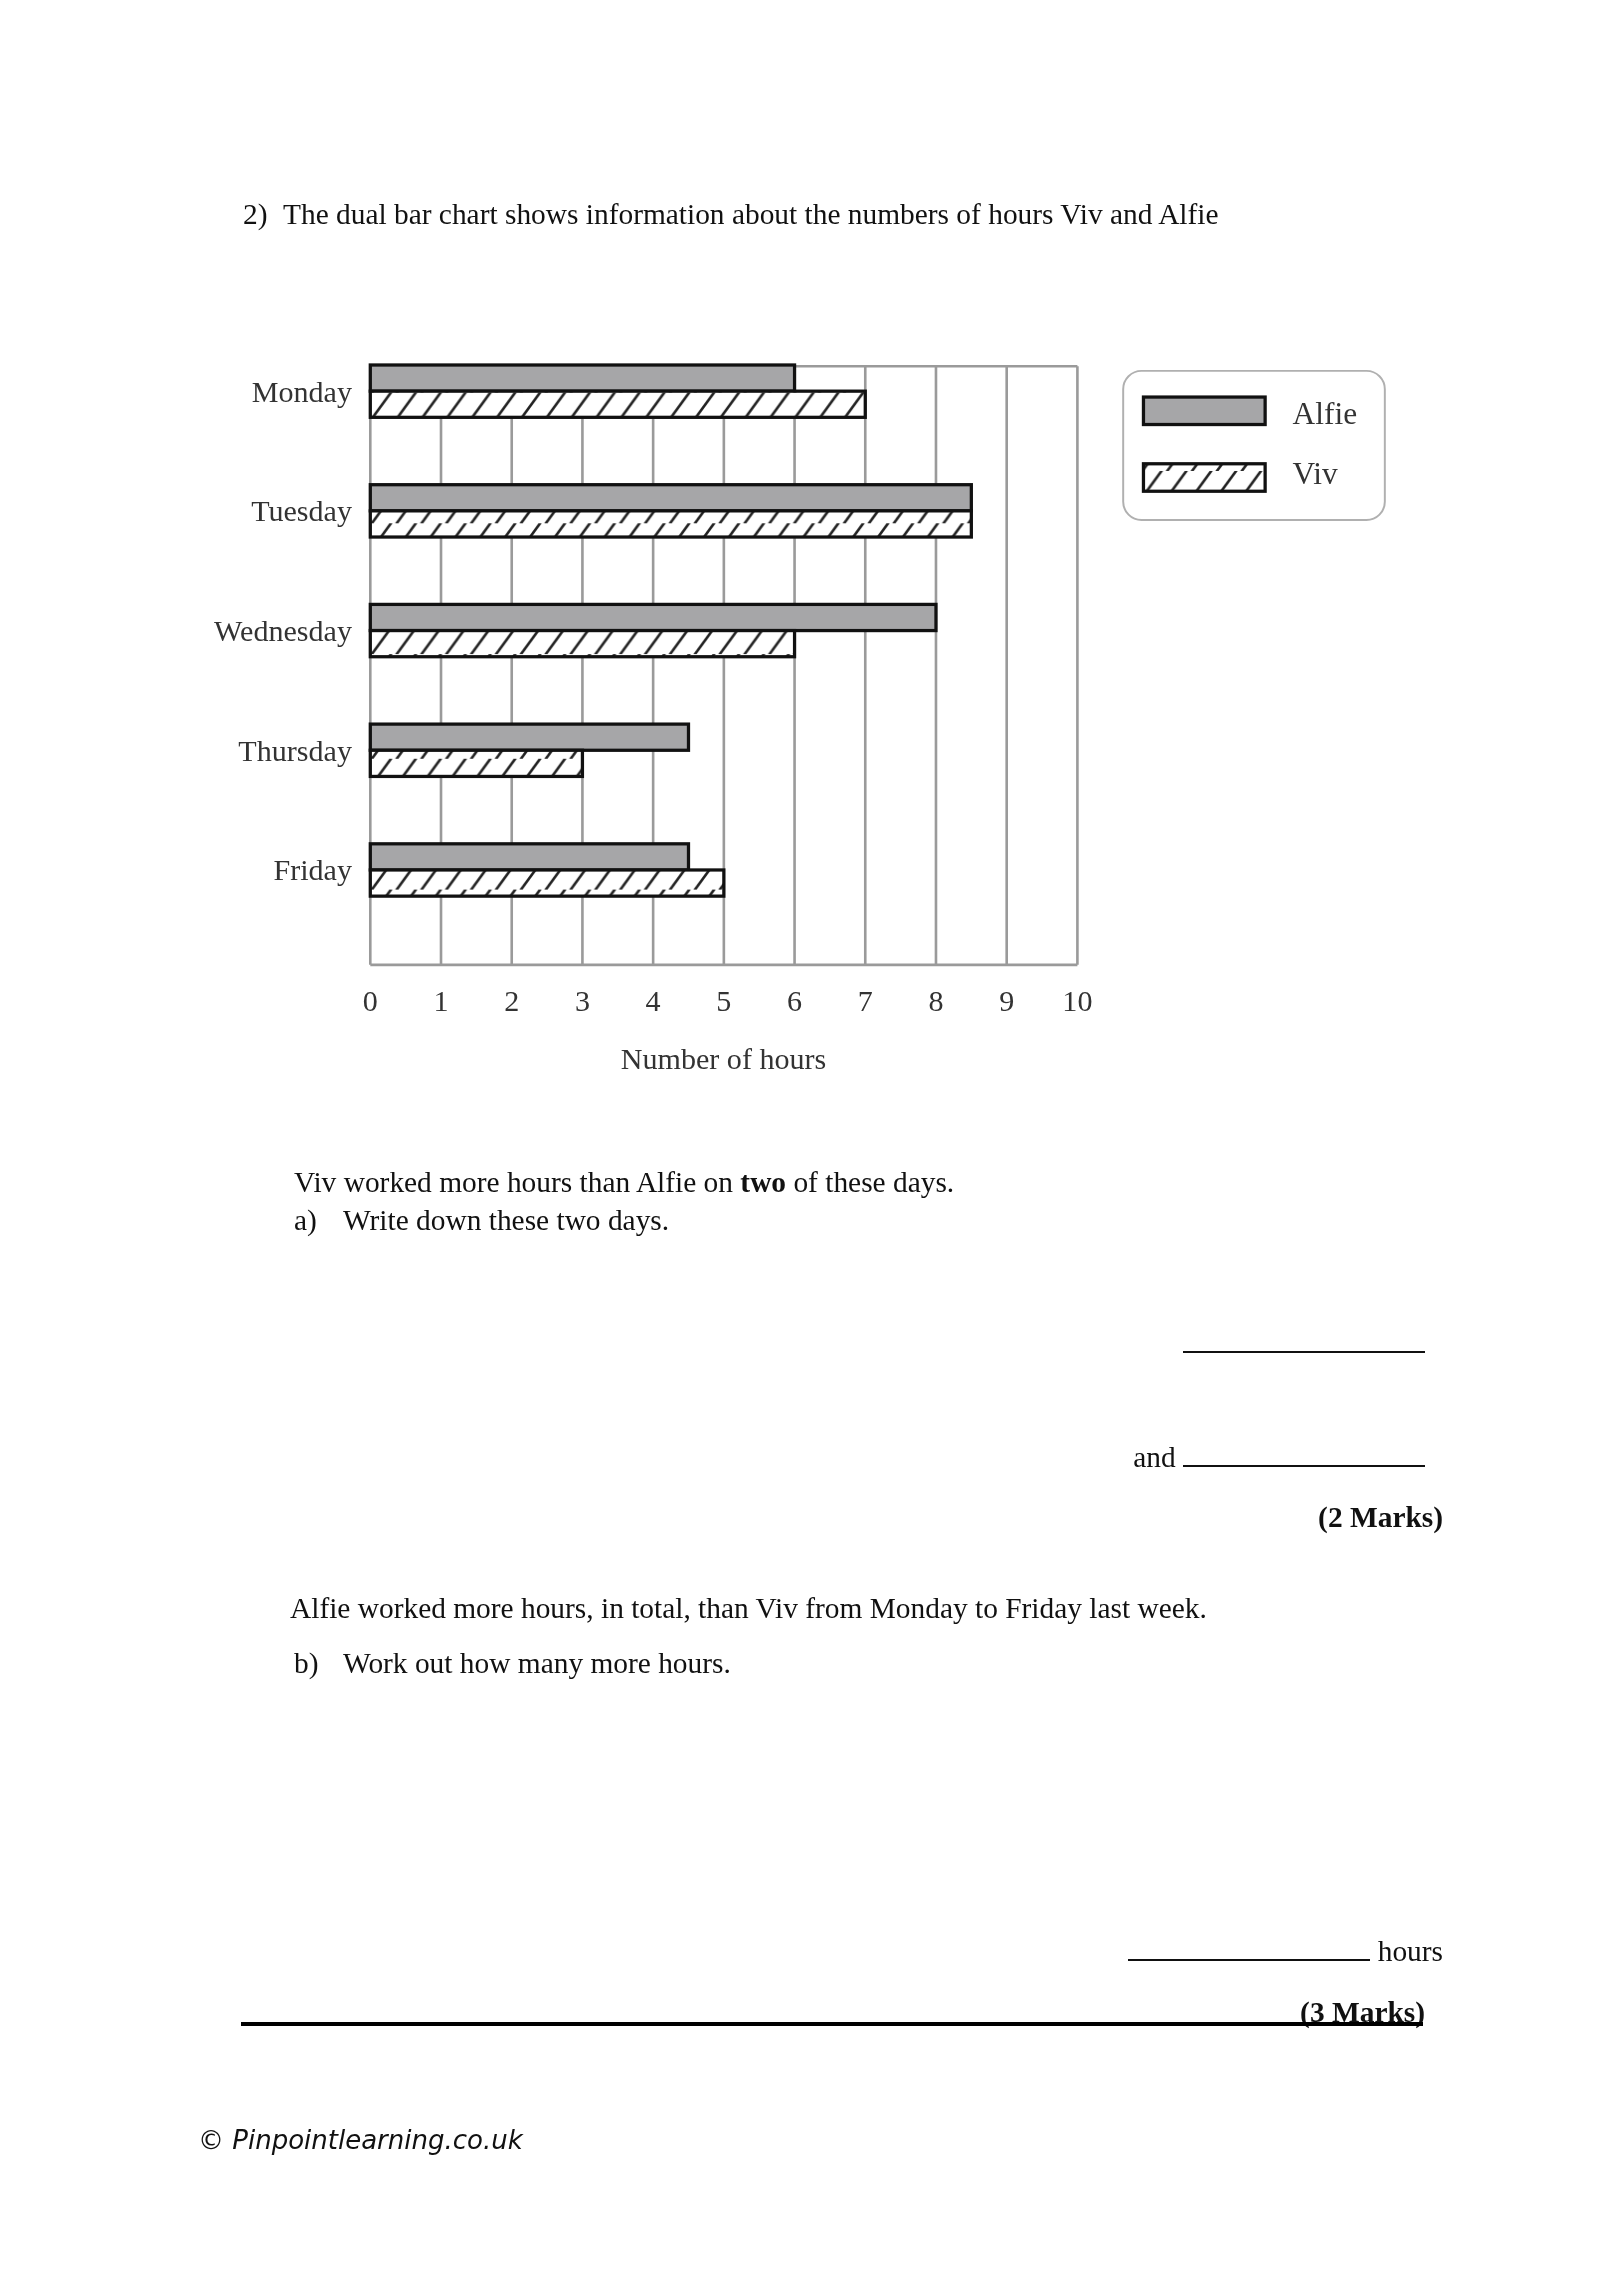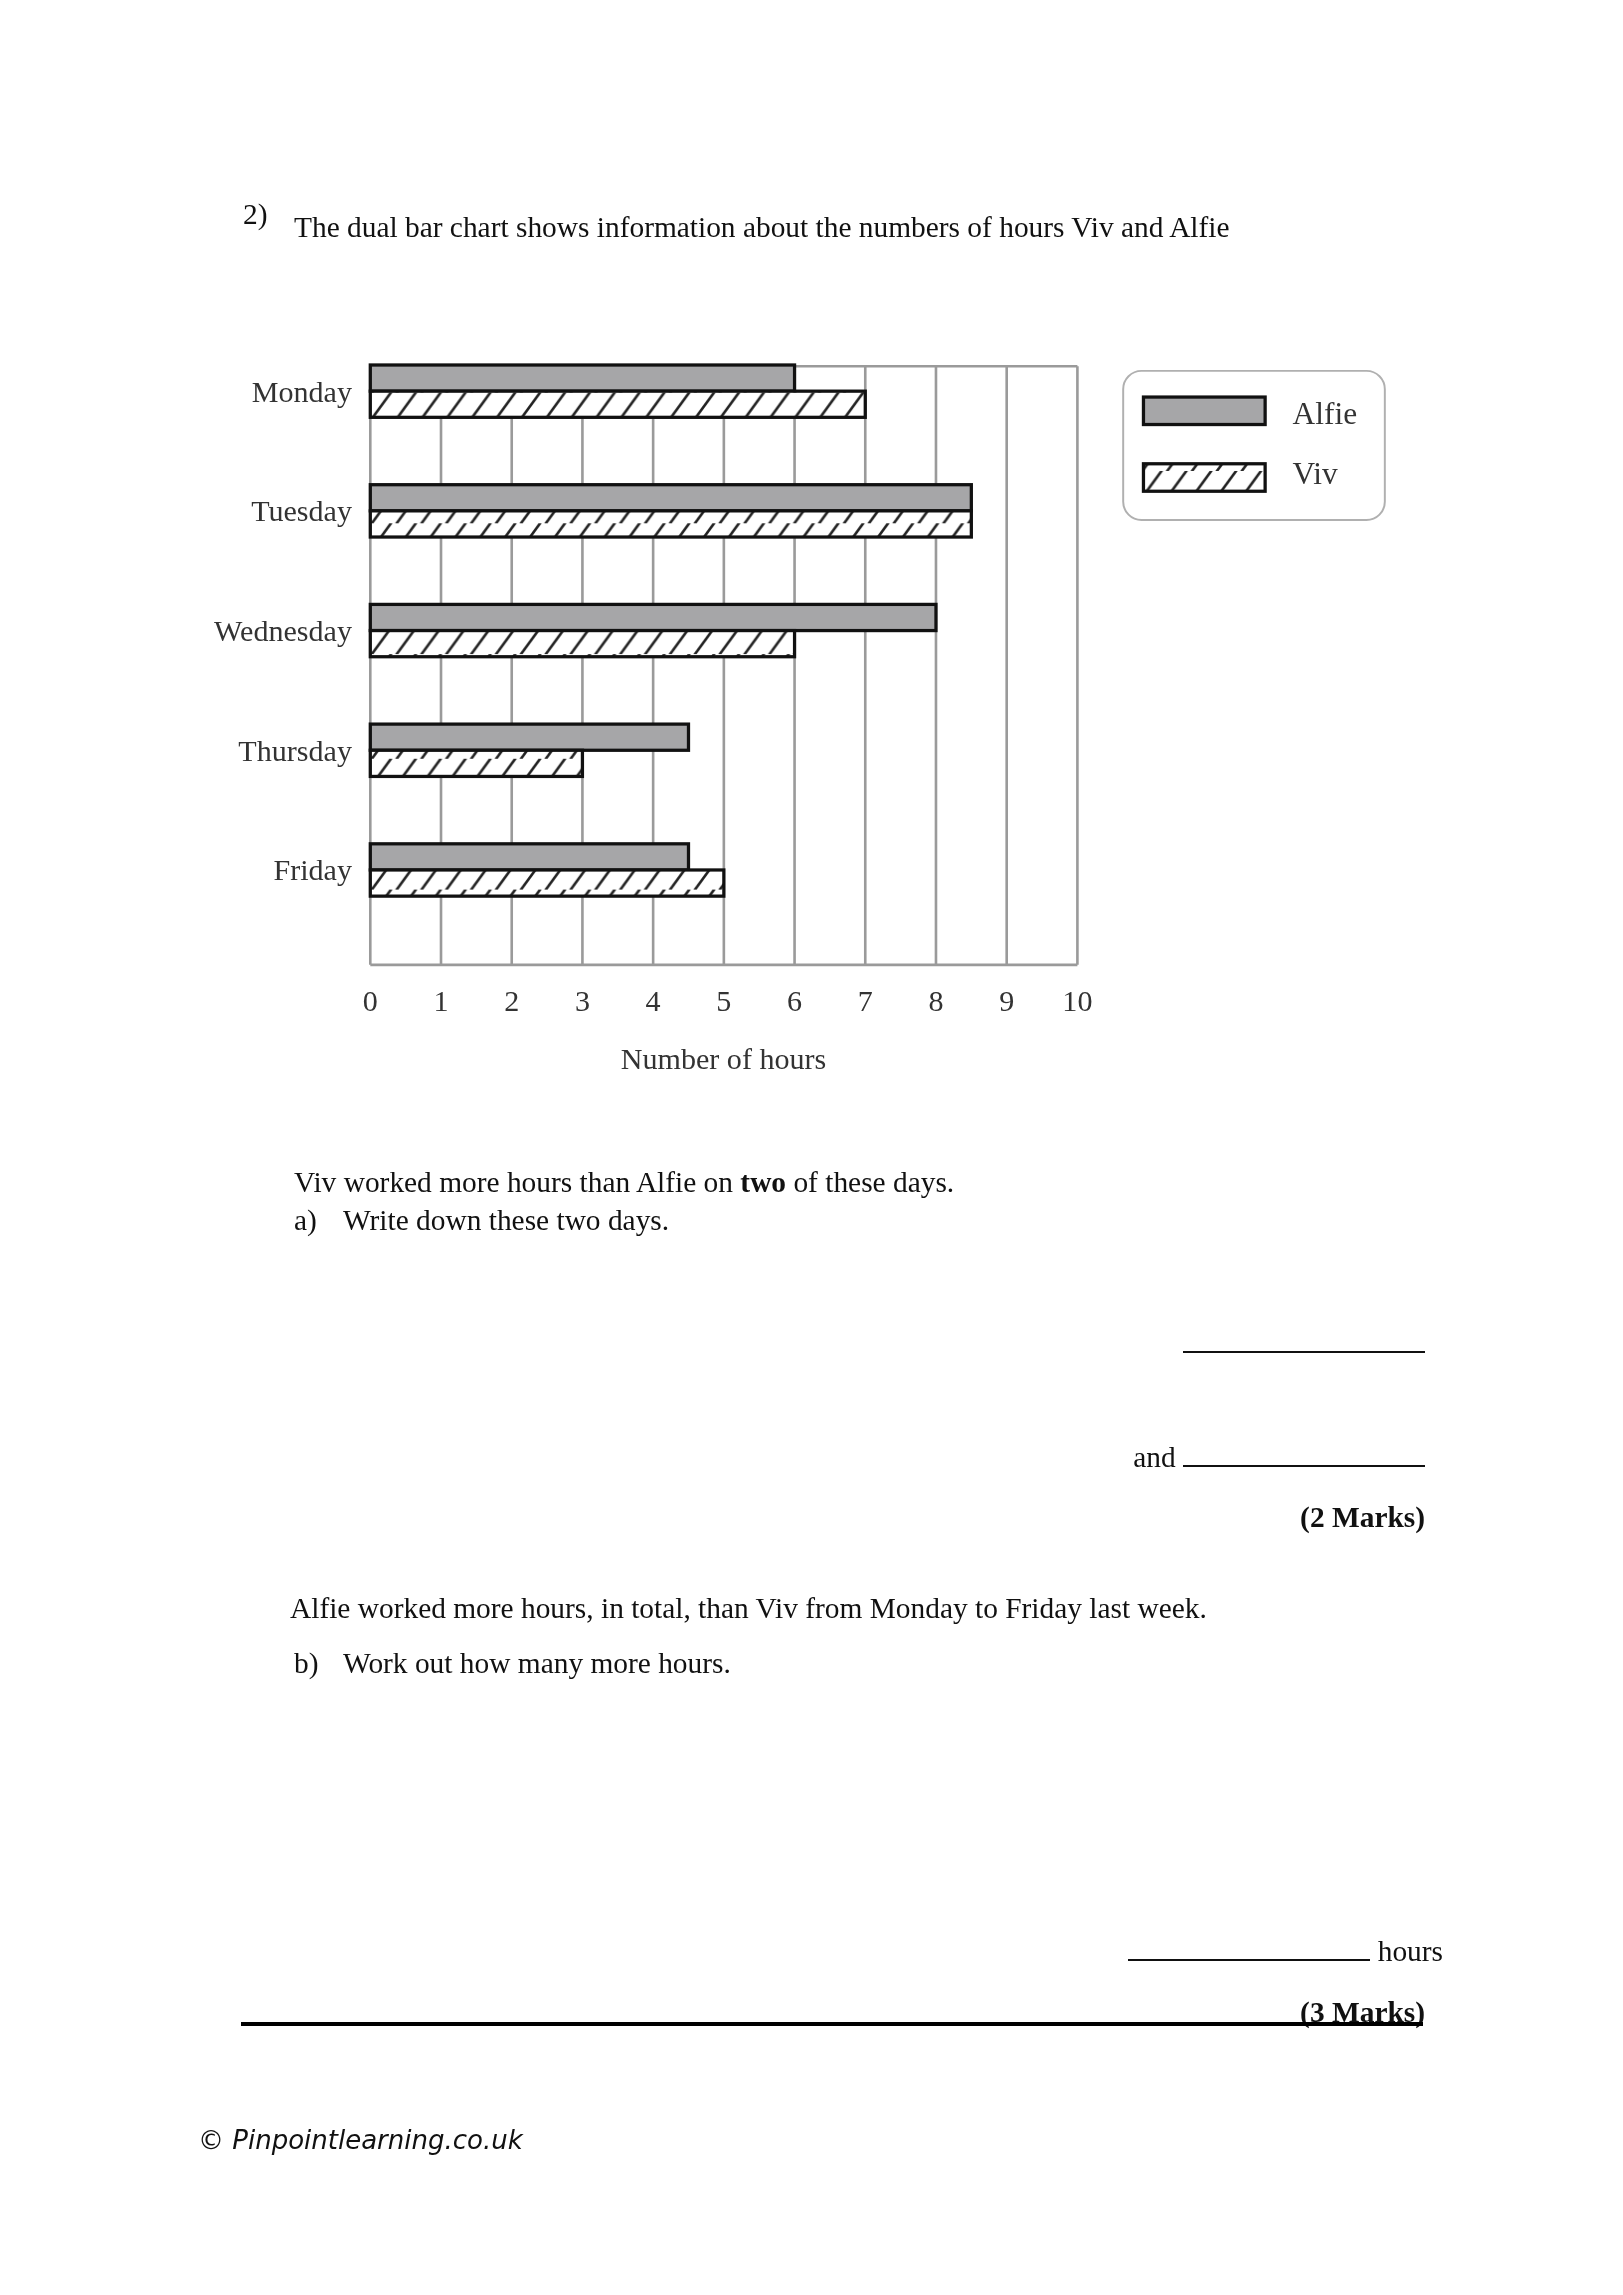--- a/index.html
+++ b/index.html
@@ -1,21 +1,21 @@
 <!DOCTYPE html>
 <html style="font-size:10.5px"><head>
   <meta charset="utf-8">
   <style>
     html, body { margin: 0; padding: 0; background: #ffffff; }
     body { width: 1623px; height: 2295px; position: relative; overflow: hidden;
            font-family: "Liberation Serif", "DejaVu Serif", serif; color: #111; }
     .abs { position: absolute; }
     .qtext { font-size: 29.4px; line-height: 39px; }
     .qnum { left: 243px; top: 195px; }
-    .qbody { left: 294px; top: 195px; width: 1112px; margin-top: 13px; }
+    .qbody { left: 283px; top: 195px; width: 1112px; }
     #chart { position: absolute; left: 0; top: 0; }
     .ans-line { display: inline-block; border-bottom: 2px solid #111; width: 242px; height: 29px; vertical-align: baseline; }
     .right { text-align: right; }
     .marks { font-weight: bold; }
     .rule { position: absolute; left: 241px; top: 2022px; width: 1182px; height: 3.9px; background: #000; }
     .footer { font-family: "DejaVu Sans", "Liberation Sans", sans-serif; font-size: 26px; font-style: italic; }
   </style>
 </head>
 <body>
 
@@ -96,21 +96,21 @@
 <div class="abs qtext" style="left:294px; top:1201px;">a)</div>
 <div class="abs qtext" style="left:343px; top:1201px;">Write down these two days.</div>
 
 <div class="abs qtext right" style="right:198px; top:1322px;">
   <span class="ans-line"></span>
 </div>
 <div class="abs qtext right" style="right:198px; top:1436px;">
   <span>and</span>
   <span class="ans-line"></span>
 </div>
-<div class="abs qtext right marks" style="right:198px; top:1498px;">(2 Marks)</div>
+<div class="abs qtext right marks" style="right:180px; top:1498px;">(2 Marks)</div>
 
 <div class="abs qtext" style="left:290px; top:1589px; width:1145px;">Alfie worked more hours, in total, than Viv from Monday to Friday last week.</div>
 <div class="abs qtext" style="left:294px; top:1644px;">b)</div>
 <div class="abs qtext" style="left:343px; top:1644px;">Work out how many more hours.</div>
 
 <div class="abs qtext right" style="right:180px; top:1930px;">
   <span class="ans-line"></span>
   <span>hours</span>
 </div>
 <div class="abs qtext right marks" style="right:198px; top:1993px;">(3 Marks)</div>

